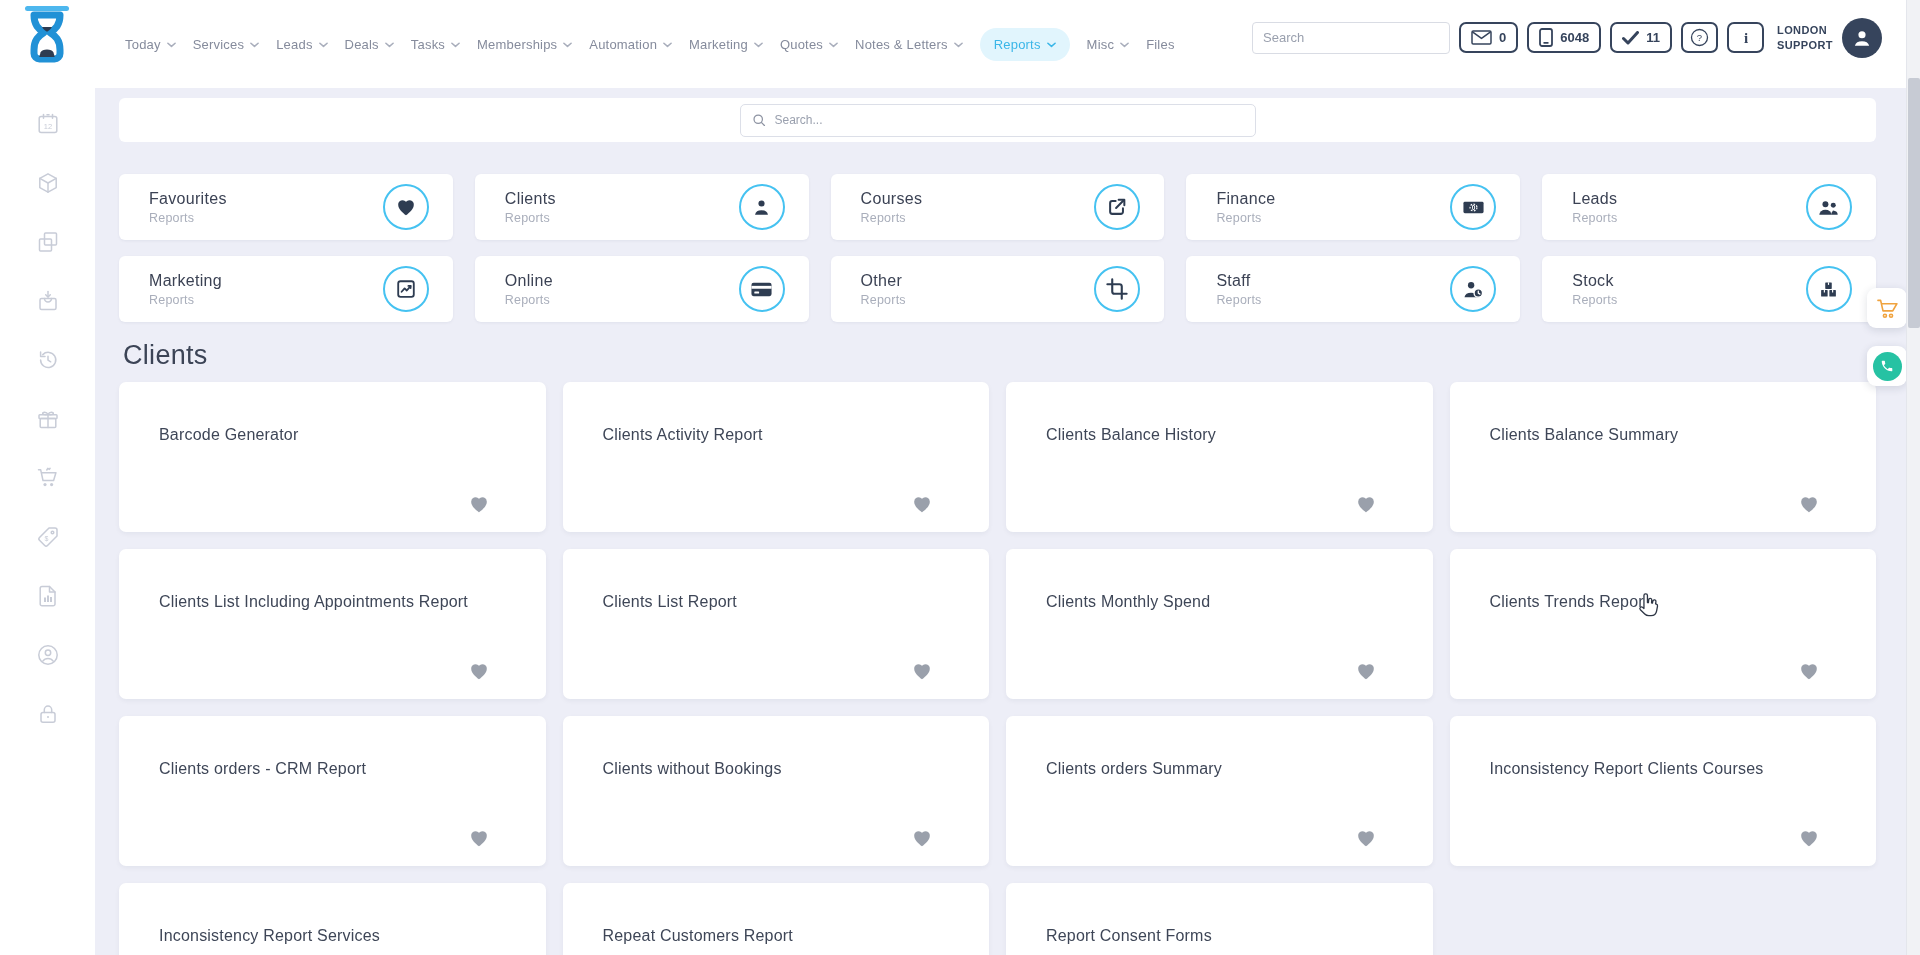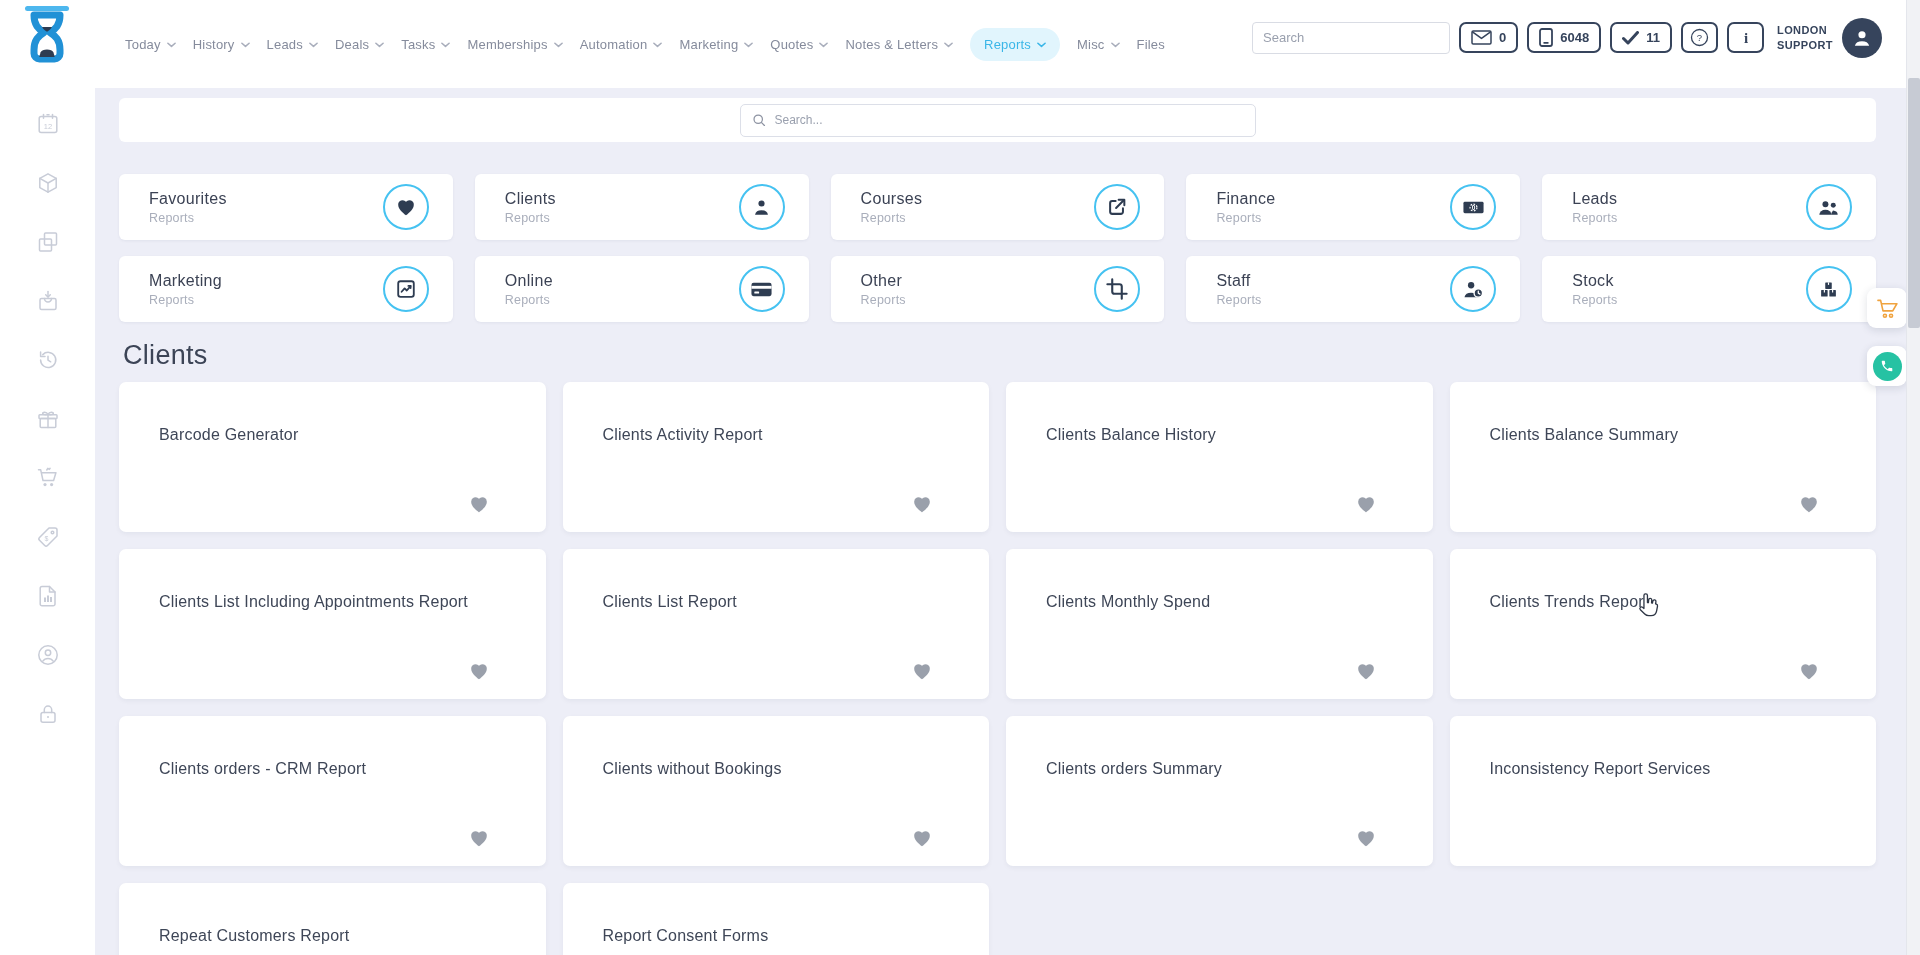--- a/index.html
+++ b/index.html
@@ -114,21 +114,21 @@
     <nav class="nav-menu">
         <a class="nav-item">
           <span class="nav-label">Today</span>
           <span class="ic caret">
             <svg width="9" height="6" viewBox="0 0 10 6">
               <path d="M1 1l4 3.6L9 1" fill="none" stroke="currentColor" stroke-width="1.7" stroke-linecap="round" stroke-linejoin="round"></path>
             </svg>
           </span>
         </a>
         <a class="nav-item">
-          <span class="nav-label">History</span>
+          <span class="nav-label">Services</span>
           <span class="ic caret">
             <svg width="9" height="6" viewBox="0 0 10 6">
               <path d="M1 1l4 3.6L9 1" fill="none" stroke="currentColor" stroke-width="1.7" stroke-linecap="round" stroke-linejoin="round"></path>
             </svg>
           </span>
         </a>
         <a class="nav-item">
           <span class="nav-label">Leads</span>
           <span class="ic caret">
             <svg width="9" height="6" viewBox="0 0 10 6">
@@ -654,20 +654,26 @@
               <path d="M12 21s-8.5-5.6-8.5-11.2A4.8 4.8 0 0 1 12 6.4a4.8 4.8 0 0 1 8.5 3.4C20.5 15.4 12 21 12 21z"></path>
             </svg></span>
         </div>
         <div class="report-card">
           <div class="report-title">Clients orders Summary</div>
           <span class="report-heart"><svg width="22" height="22" viewBox="0 0 24 24" fill="currentColor">
               <path d="M12 21s-8.5-5.6-8.5-11.2A4.8 4.8 0 0 1 12 6.4a4.8 4.8 0 0 1 8.5 3.4C20.5 15.4 12 21 12 21z"></path>
             </svg></span>
         </div>
         <div class="report-card">
+          <div class="report-title">Inconsistency Report Clients Courses</div>
+          <span class="report-heart"><svg width="22" height="22" viewBox="0 0 24 24" fill="currentColor">
+              <path d="M12 21s-8.5-5.6-8.5-11.2A4.8 4.8 0 0 1 12 6.4a4.8 4.8 0 0 1 8.5 3.4C20.5 15.4 12 21 12 21z"></path>
+            </svg></span>
+        </div>
+        <div class="report-card">
           <div class="report-title">Inconsistency Report Services</div>
         </div>
         <div class="report-card">
           <div class="report-title">Repeat Customers Report</div>
         </div>
         <div class="report-card">
           <div class="report-title">Report Consent Forms</div>
         </div>
       </div>
   </main>

